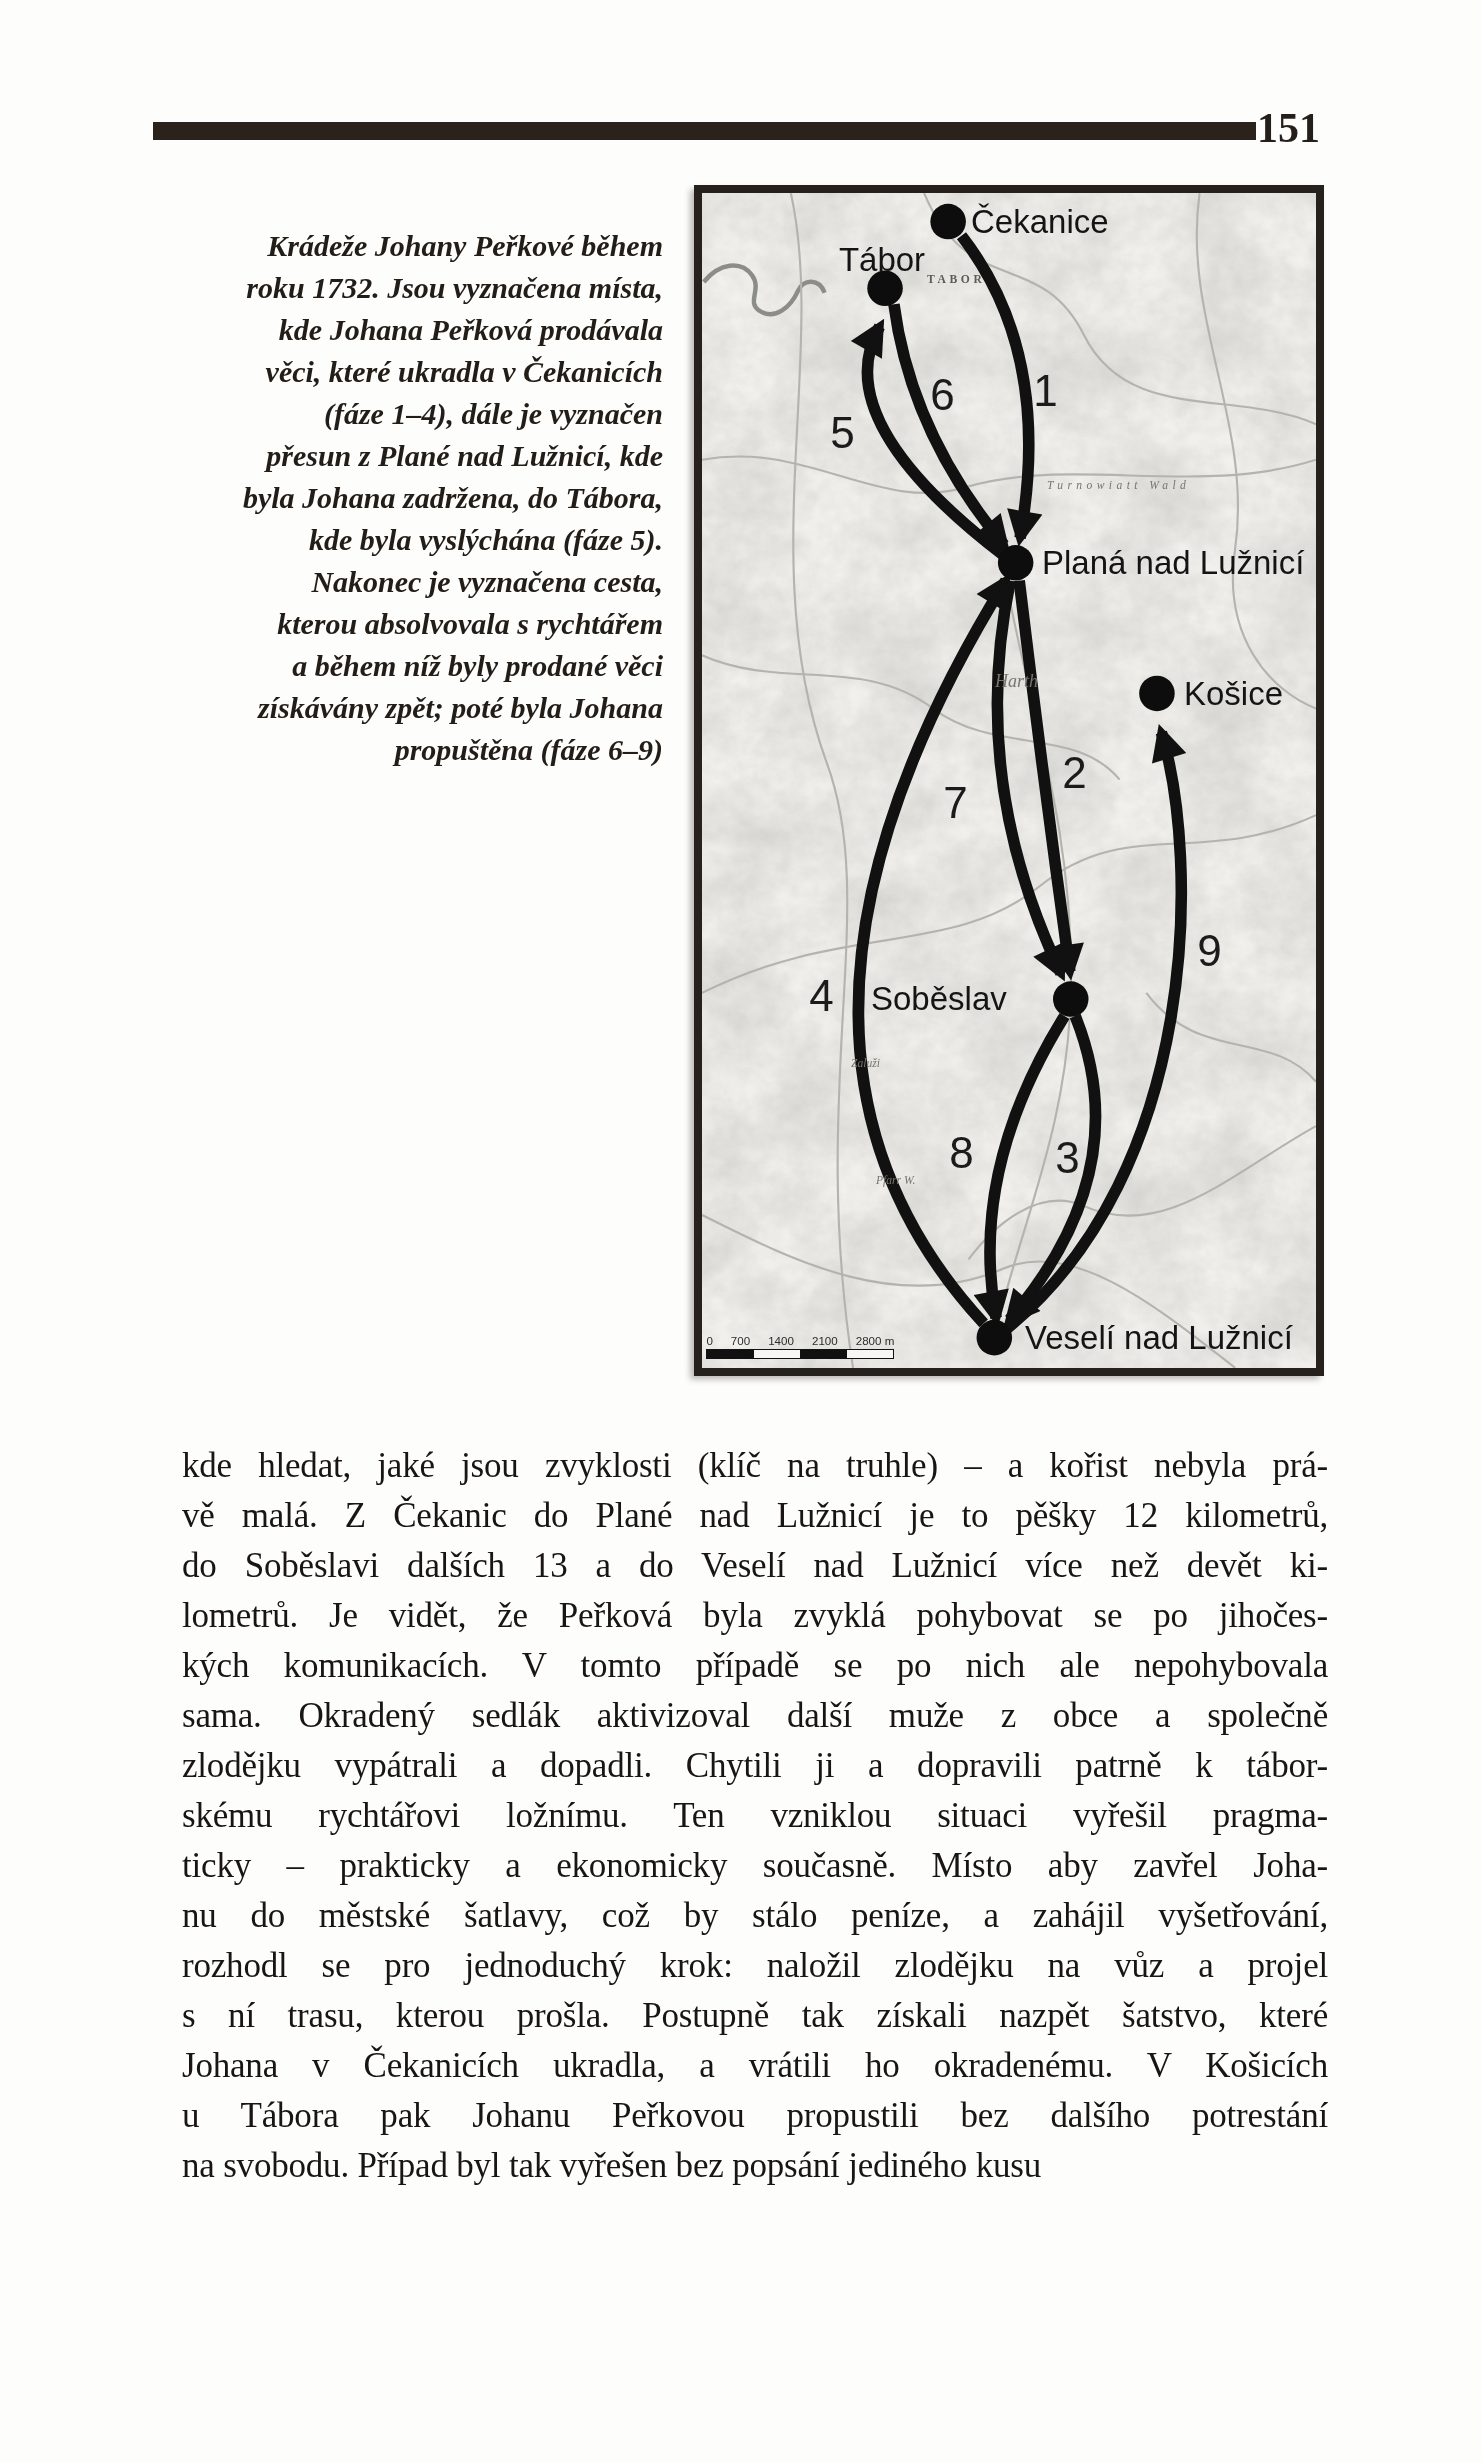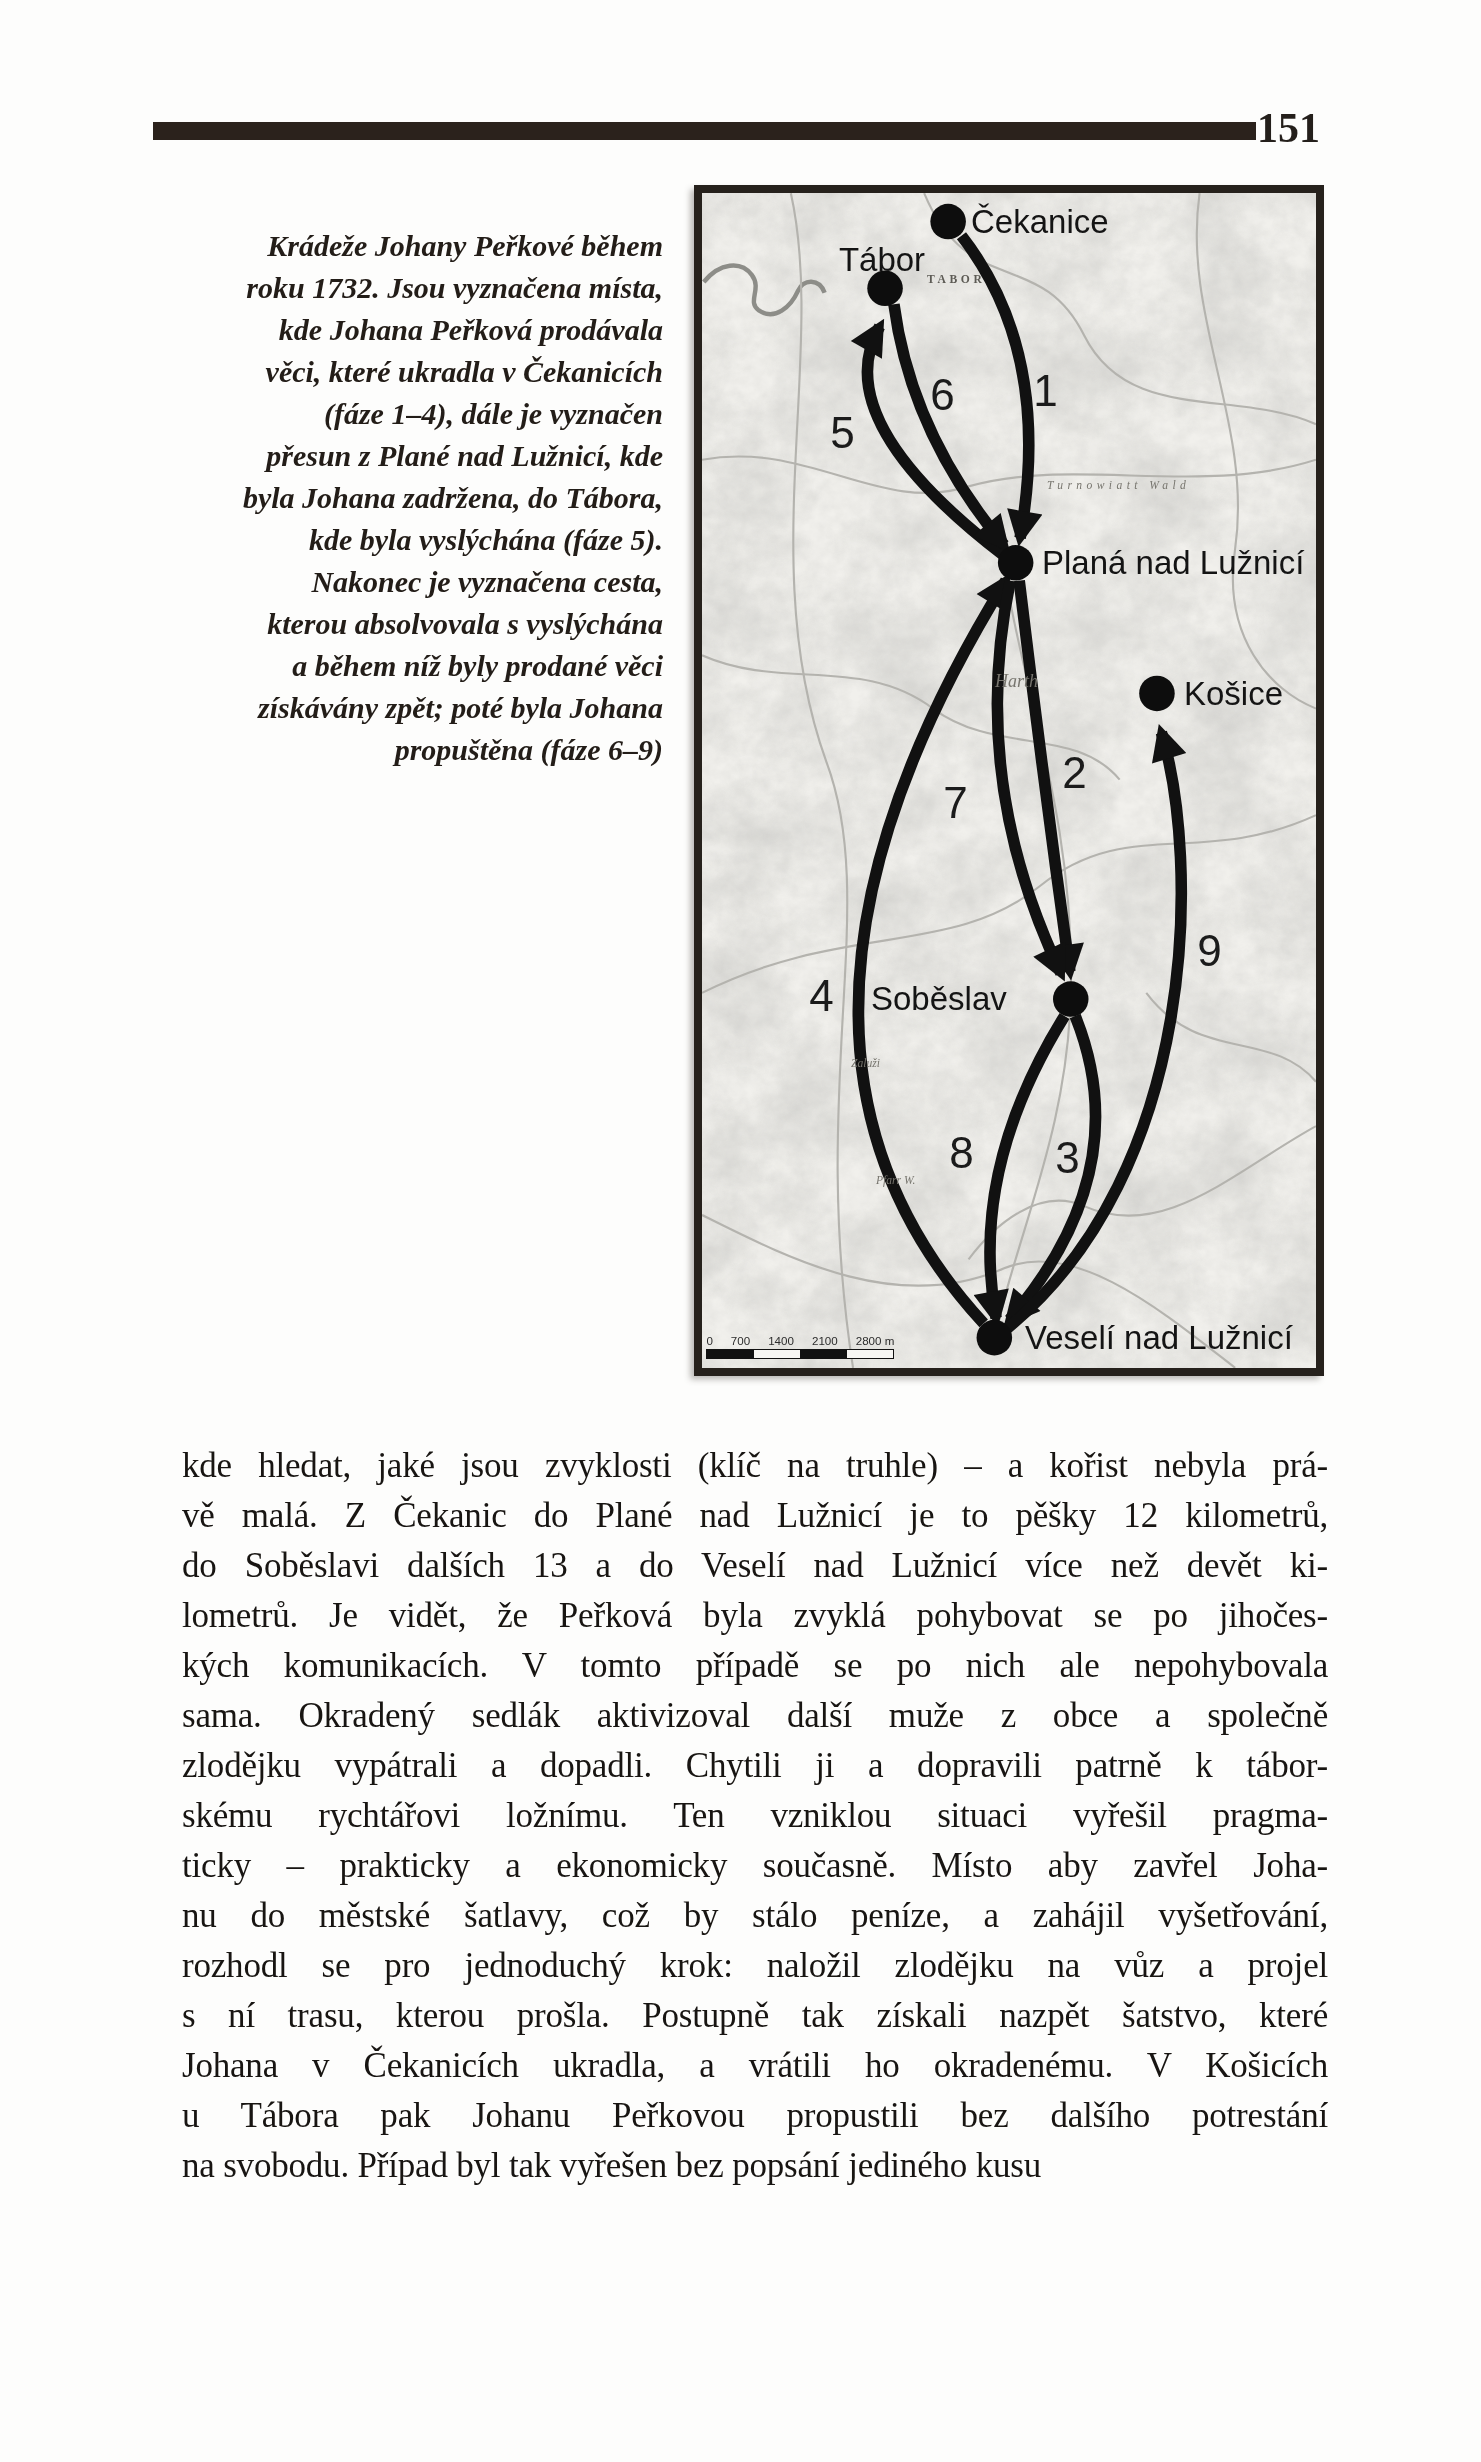--- a/index.html
+++ b/index.html
@@ -89,21 +89,21 @@
   <div id="caption">
     <div>Krádeže Johany Peřkové během</div>
     <div>roku 1732. Jsou vyznačena místa,</div>
     <div>kde Johana Peřková prodávala</div>
     <div>věci, které ukradla v Čekanicích</div>
     <div>(fáze 1–4), dále je vyznačen</div>
     <div>přesun z Plané nad Lužnicí, kde</div>
     <div>byla Johana zadržena, do Tábora,</div>
     <div>kde byla vyslýchána (fáze 5).</div>
     <div>Nakonec je vyznačena cesta,</div>
-    <div>kterou absolvovala s vyslýchána</div>
+    <div>kterou absolvovala s rychtářem</div>
     <div>a během níž byly prodané věci</div>
     <div>získávány zpět; poté byla Johana</div>
     <div>propuštěna (fáze 6–9)</div>
   </div>
 
   <div id="map">
     <div id="map-inner">
 
       <svg id="map-art" width="614" height="1175" viewBox="0 0 691 1322" xmlns="http://www.w3.org/2000/svg">
         <defs>

